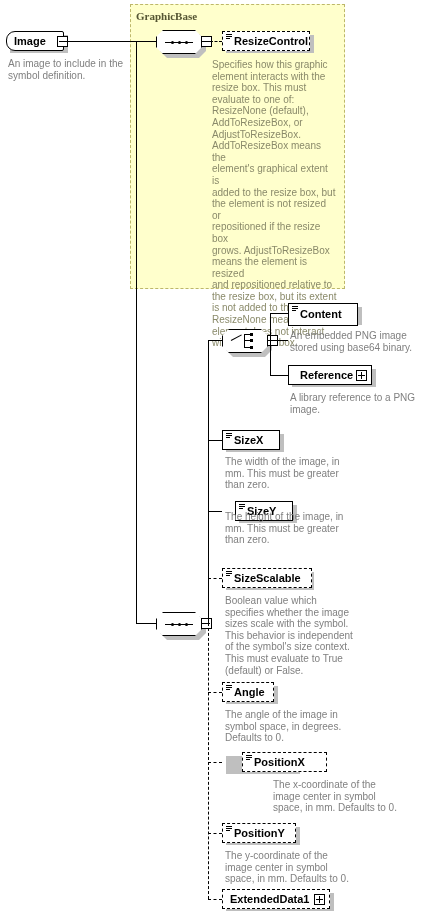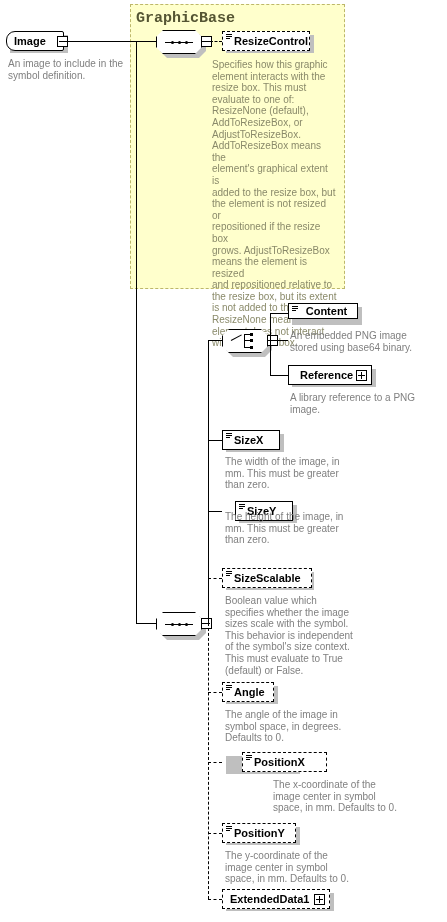--- a/index.html
+++ b/index.html
@@ -12,22 +12,22 @@
 
   
   .groupbox{
     position:absolute;
     background:#FFFFCC;
     border:1px dashed #BDB76B;
     box-sizing:border-box;
   }
   .grouptitle{
     position:absolute;
-    font-size:15px;font-weight:bold;color:#555533;
-    font-family:Liberation Mono, monospace;
+    font-size:11px;font-weight:bold;color:#555533;
+    font-family:Liberation Serif, serif;
     white-space:nowrap;
   }
 
   
   .hline{position:absolute;height:0;border-top:1px solid #000;}
   .vline{position:absolute;width:0;border-left:1px solid #000;}
   .hline.dash{border-top:1px dashed #000;}
   .vline.dash{border-left:1px dashed #000;}
 
   
@@ -203,21 +203,21 @@
     <div class="expander" style="left:45px;top:6px;"></div>
   </div>
 
   <div class="hline" style="left:267px;top:340px;width:21px;"></div>
   <div class="vline" style="left:270px;top:313px;height:62px;"></div>
   <div class="hline" style="left:270px;top:313px;width:18px;"></div>
   <div class="hline" style="left:270px;top:375px;width:18px;"></div>
 
   <div class="node" style="left:288px;top:303px;width:74px;height:22px;">
     <div class="shadow" style="left:4px;top:4px;width:70px;height:18px;"></div>
-    <div class="nodebox" style="width:70px;height:16px;justify-content:center;">
+    <div class="nodebox" style="width:70px;height:23px;">
       <span class="seqglyph">
           <i></i>
           <i></i>
           <i></i>
         </span>
       <span class="label">Content</span>
     </div>
   </div>
   <div class="desc" style="left:290px;top:330px;width:130px;">An embedded PNG image
 stored using base64 binary.</div>

